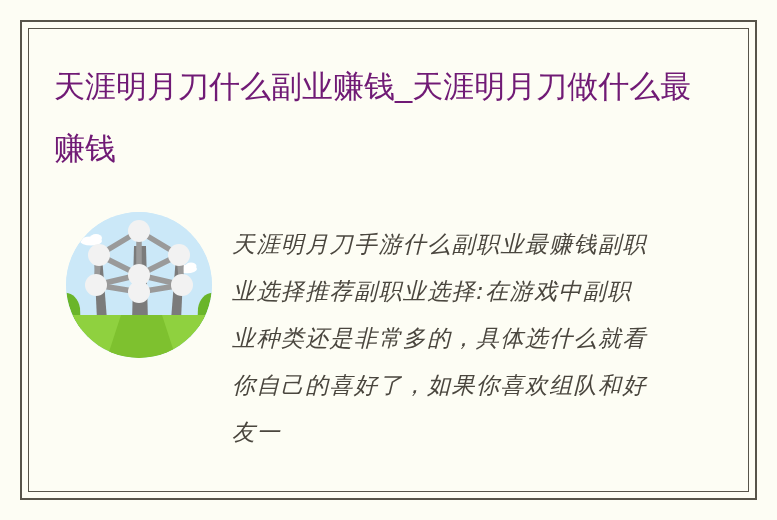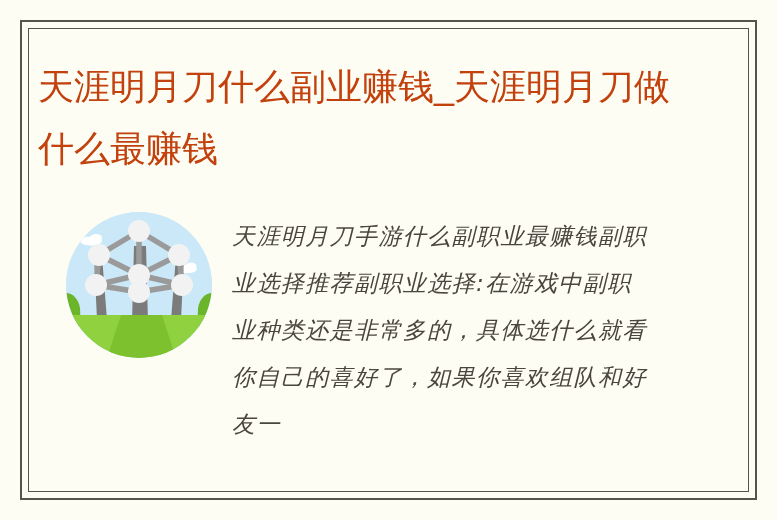--- a/index.html
+++ b/index.html
@@ -40,28 +40,28 @@
     width: 721px;
     height: 464px;
     border: 1px solid #57544a;
     box-sizing: border-box;
     background: transparent;
   }
 
   
   .title {
     position: absolute;
-    left: 38px;
+    left: 54px;
     top: 56px;
     width: 640px;
     font-family: "Liberation Sans", "DejaVu Sans", sans-serif;
-    font-size: 36px;
+    font-size: 31px;
     line-height: 62px;
     letter-spacing: 0px;
-    color: #c2410c;
+    color: #701a75;
     font-weight: 400;
     white-space: pre-wrap;
   }
 
   
   .article {
     position: absolute;
     left: 54px;
     top: 205px;
     width: 660px;
@@ -82,21 +82,21 @@
 
   .thumb svg {
     display: block;
     width: 146px;
     height: 146px;
   }
 
   .body-text {
     position: absolute;
     left: 178px;
-    top: 8px;
+    top: 16px;
     width: 420px;
     height: 262px;
     font-family: "DejaVu Sans", "Liberation Sans", sans-serif;
     font-size: 23px;
     line-height: 47px;
     letter-spacing: 1.4px;
     color: #4a463e;
     overflow: hidden;
     font-style: italic;
     font-weight: 300;

